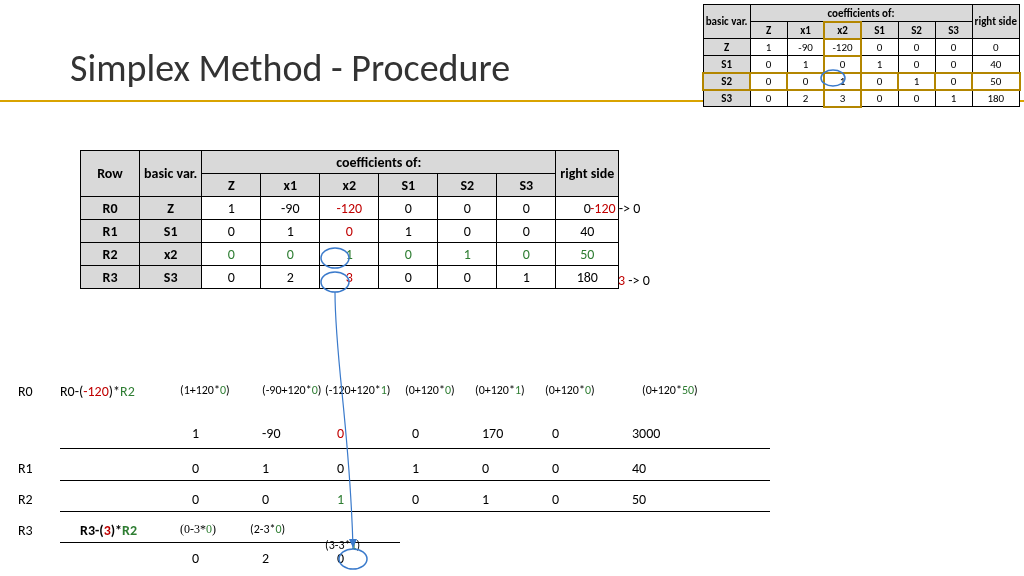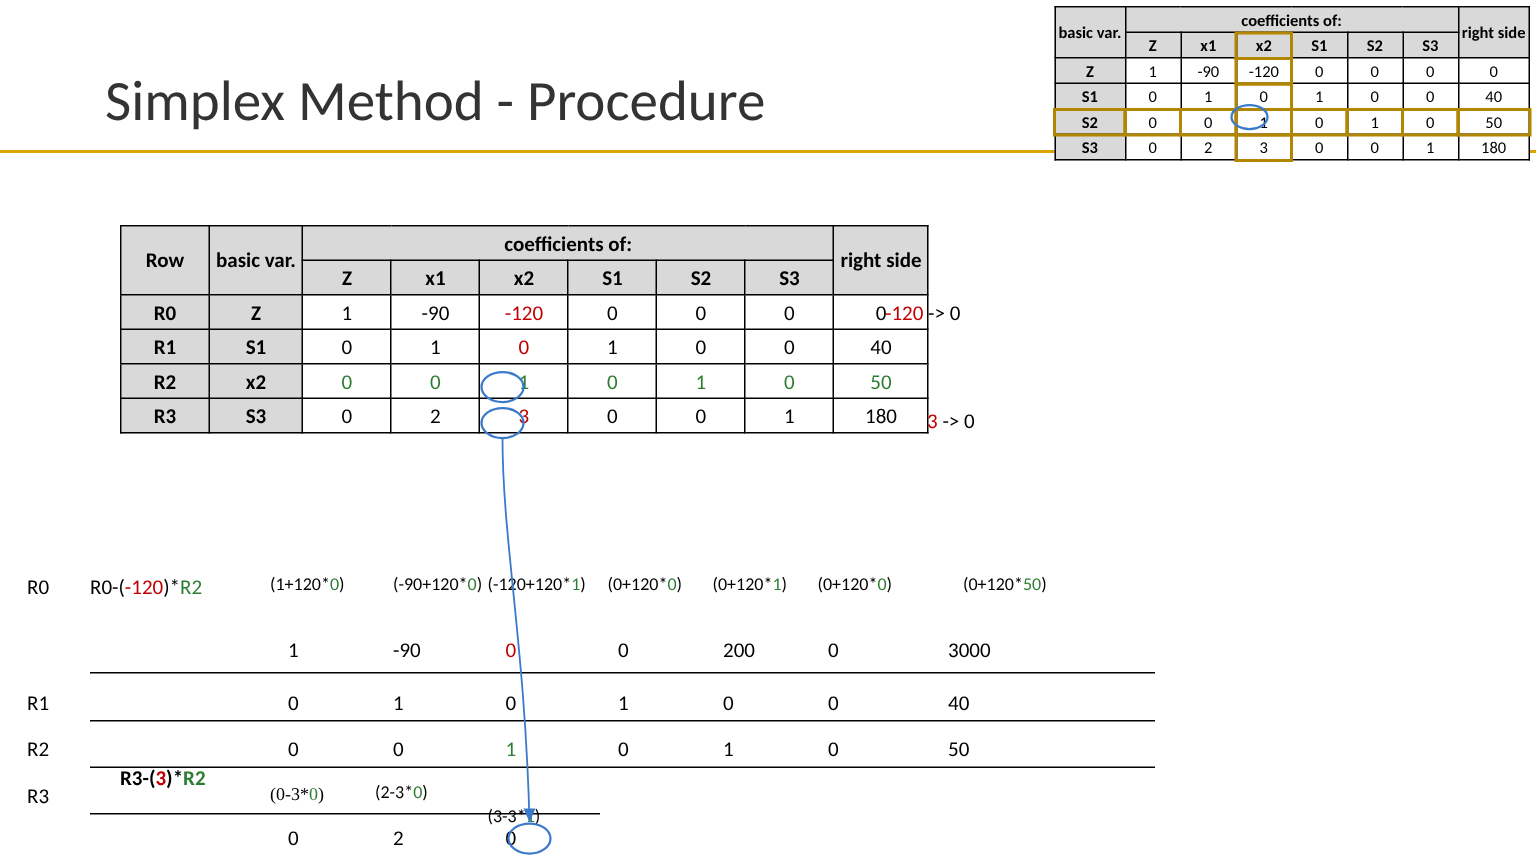--- a/index.html
+++ b/index.html
@@ -171,21 +171,21 @@
 
 <div class="comp" style="left:18px;top:383px">R0</div>
 <div class="comp" style="left:18px;top:460px">R1</div>
 <div class="comp" style="left:18px;top:491px">R2</div>
 <div class="comp" style="left:18px;top:522px">R3</div>
 
 <div class="comp" style="left:60px;top:383px;font-weight:normal">
   <span>R0-(</span><span class="red">-120</span><span>)*</span><span class="grn">R2</span>
 </div>
 
-<div class="comp" style="left:80px;top:510px;font-weight:bold">
+<div class="comp" style="left:80px;top:522px;font-weight:bold">
   <span>R3-(</span><span class="red">3</span><span>)*</span><span class="grn">R2</span>
 </div>
 
 <div id="exprR0">
       <span class="comp small" style="position: absolute; top: 383px; left: 180px;">(1+120*<span class="grn">0</span>)</span>
       <span class="comp small" style="position: absolute; top: 383px; left: 250px; margin-left: 12px;">(-90+120*<span class="grn">0</span>)</span>
       <span class="comp small" style="position: absolute; top: 383px; left: 325px;">(-120+120*<span class="grn">1</span>)</span>
       <span class="comp small" style="position: absolute; top: 383px; left: 405px;">(0+120*<span class="grn">0</span>)</span>
       <span class="comp small" style="position: absolute; top: 383px; left: 475px;">(0+120*<span class="grn">1</span>)</span>
       <span class="comp small" style="position: absolute; top: 383px; left: 545px;">(0+120*<span class="grn">0</span>)</span>
@@ -195,21 +195,21 @@
       <span class="comp small" style="position: absolute; top: 522px; left: 180px; font-family: Liberation Serif, serif;">(0-3*<span class="grn">0</span>)</span>
       <span class="comp small" style="position: absolute; top: 522px; left: 250px;">(2-3*<span class="grn">0</span>)</span>
       <span class="comp small" style="position: absolute; top: 538px; left: 325px;">(3-3*<span class="grn">1</span>)</span>
     </div>
 
 <div id="res0">
       <span class="comp" style="position: absolute; top: 425px; left: 192px;">1</span>
       <span class="comp" style="position: absolute; top: 425px; left: 262px;">-90</span>
       <span class="comp red" style="position: absolute; top: 425px; left: 337px;">0</span>
       <span class="comp" style="position: absolute; top: 425px; left: 412px;">0</span>
-      <span class="comp" style="position: absolute; top: 425px; left: 482px;">200</span>
+      <span class="comp" style="position: absolute; top: 425px; left: 482px;">170</span>
       <span class="comp" style="position: absolute; top: 425px; left: 552px;">0</span>
       <span class="comp" style="position: absolute; top: 425px; left: 632px;">3000</span>
     </div>
 <div id="res1">
       <span class="comp" style="position: absolute; top: 460px; left: 192px;">0</span>
       <span class="comp" style="position: absolute; top: 460px; left: 262px;">1</span>
       <span class="comp" style="position: absolute; top: 460px; left: 337px;">0</span>
       <span class="comp" style="position: absolute; top: 460px; left: 412px;">1</span>
       <span class="comp" style="position: absolute; top: 460px; left: 482px;">0</span>
       <span class="comp" style="position: absolute; top: 460px; left: 552px;">0</span>

